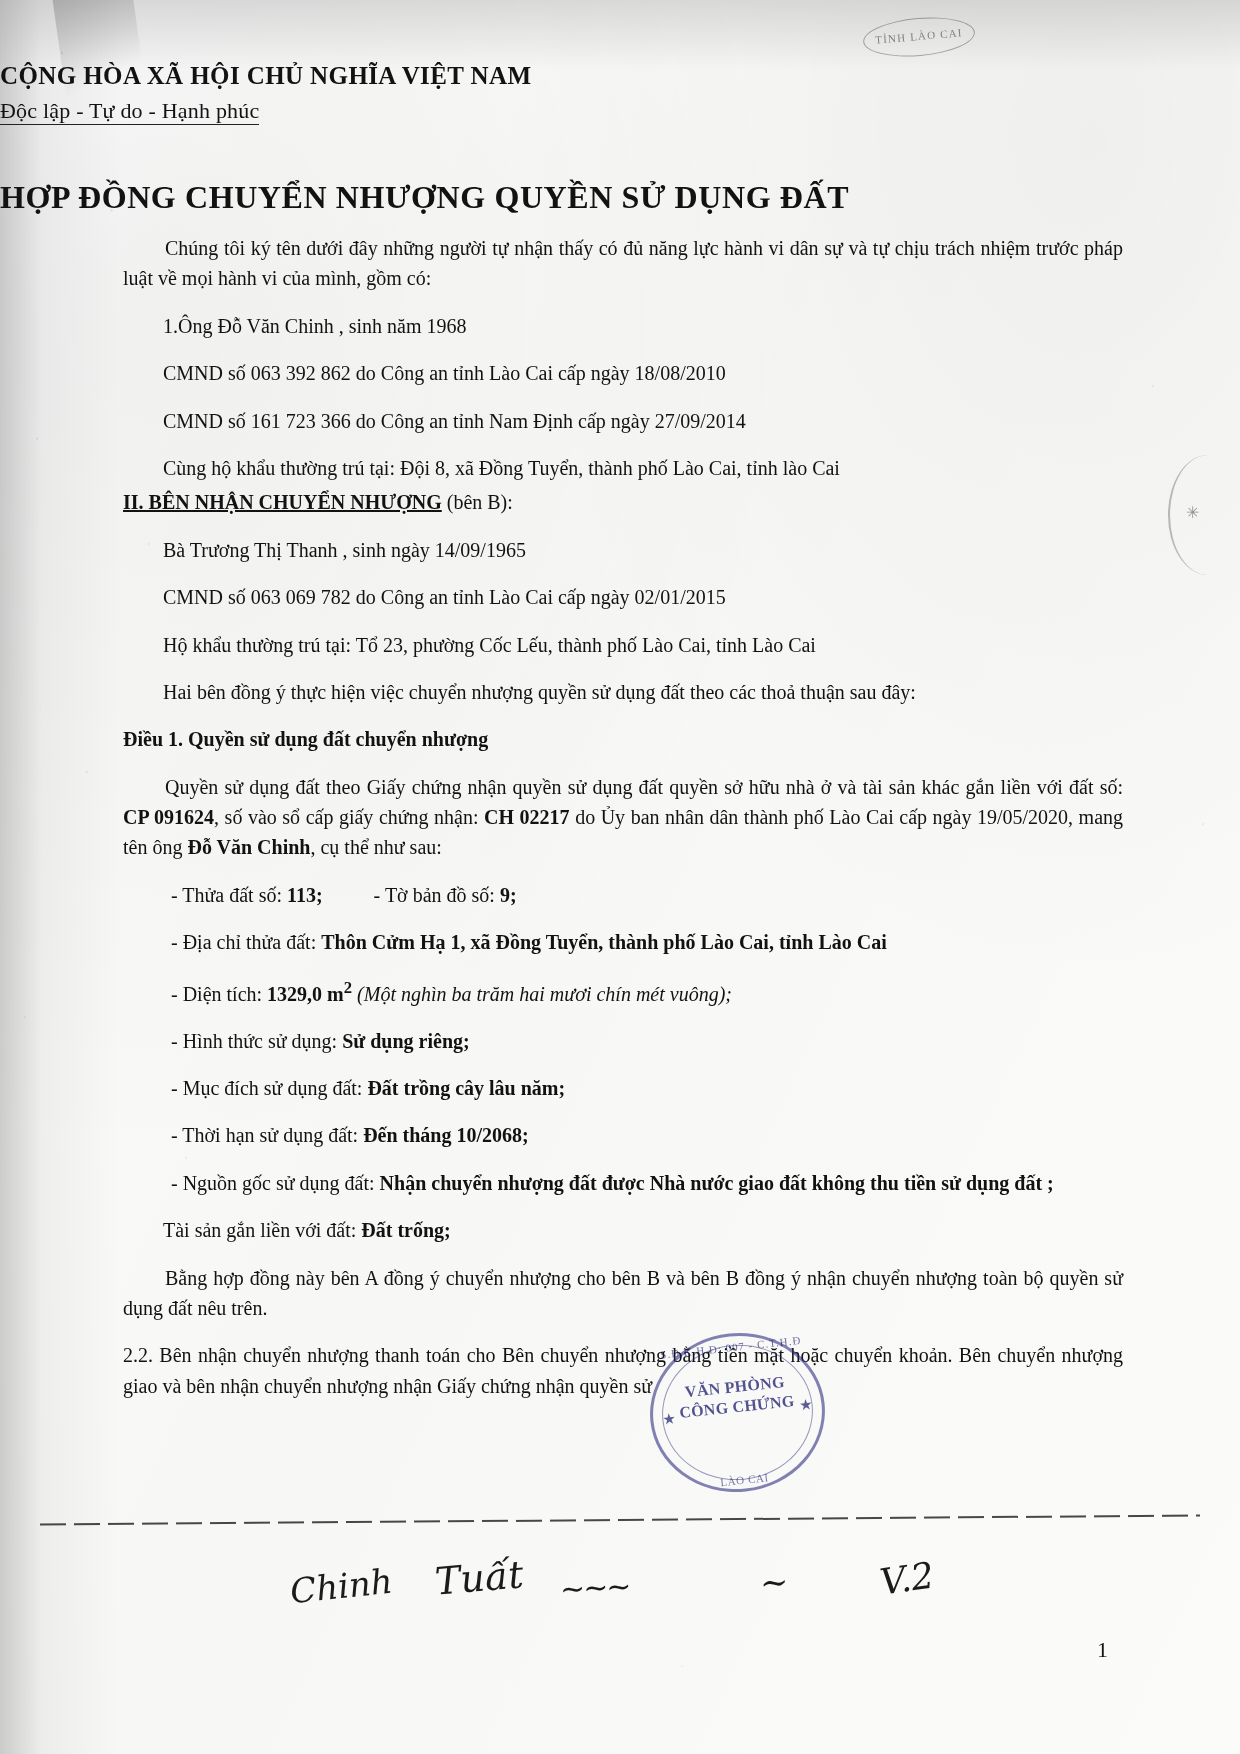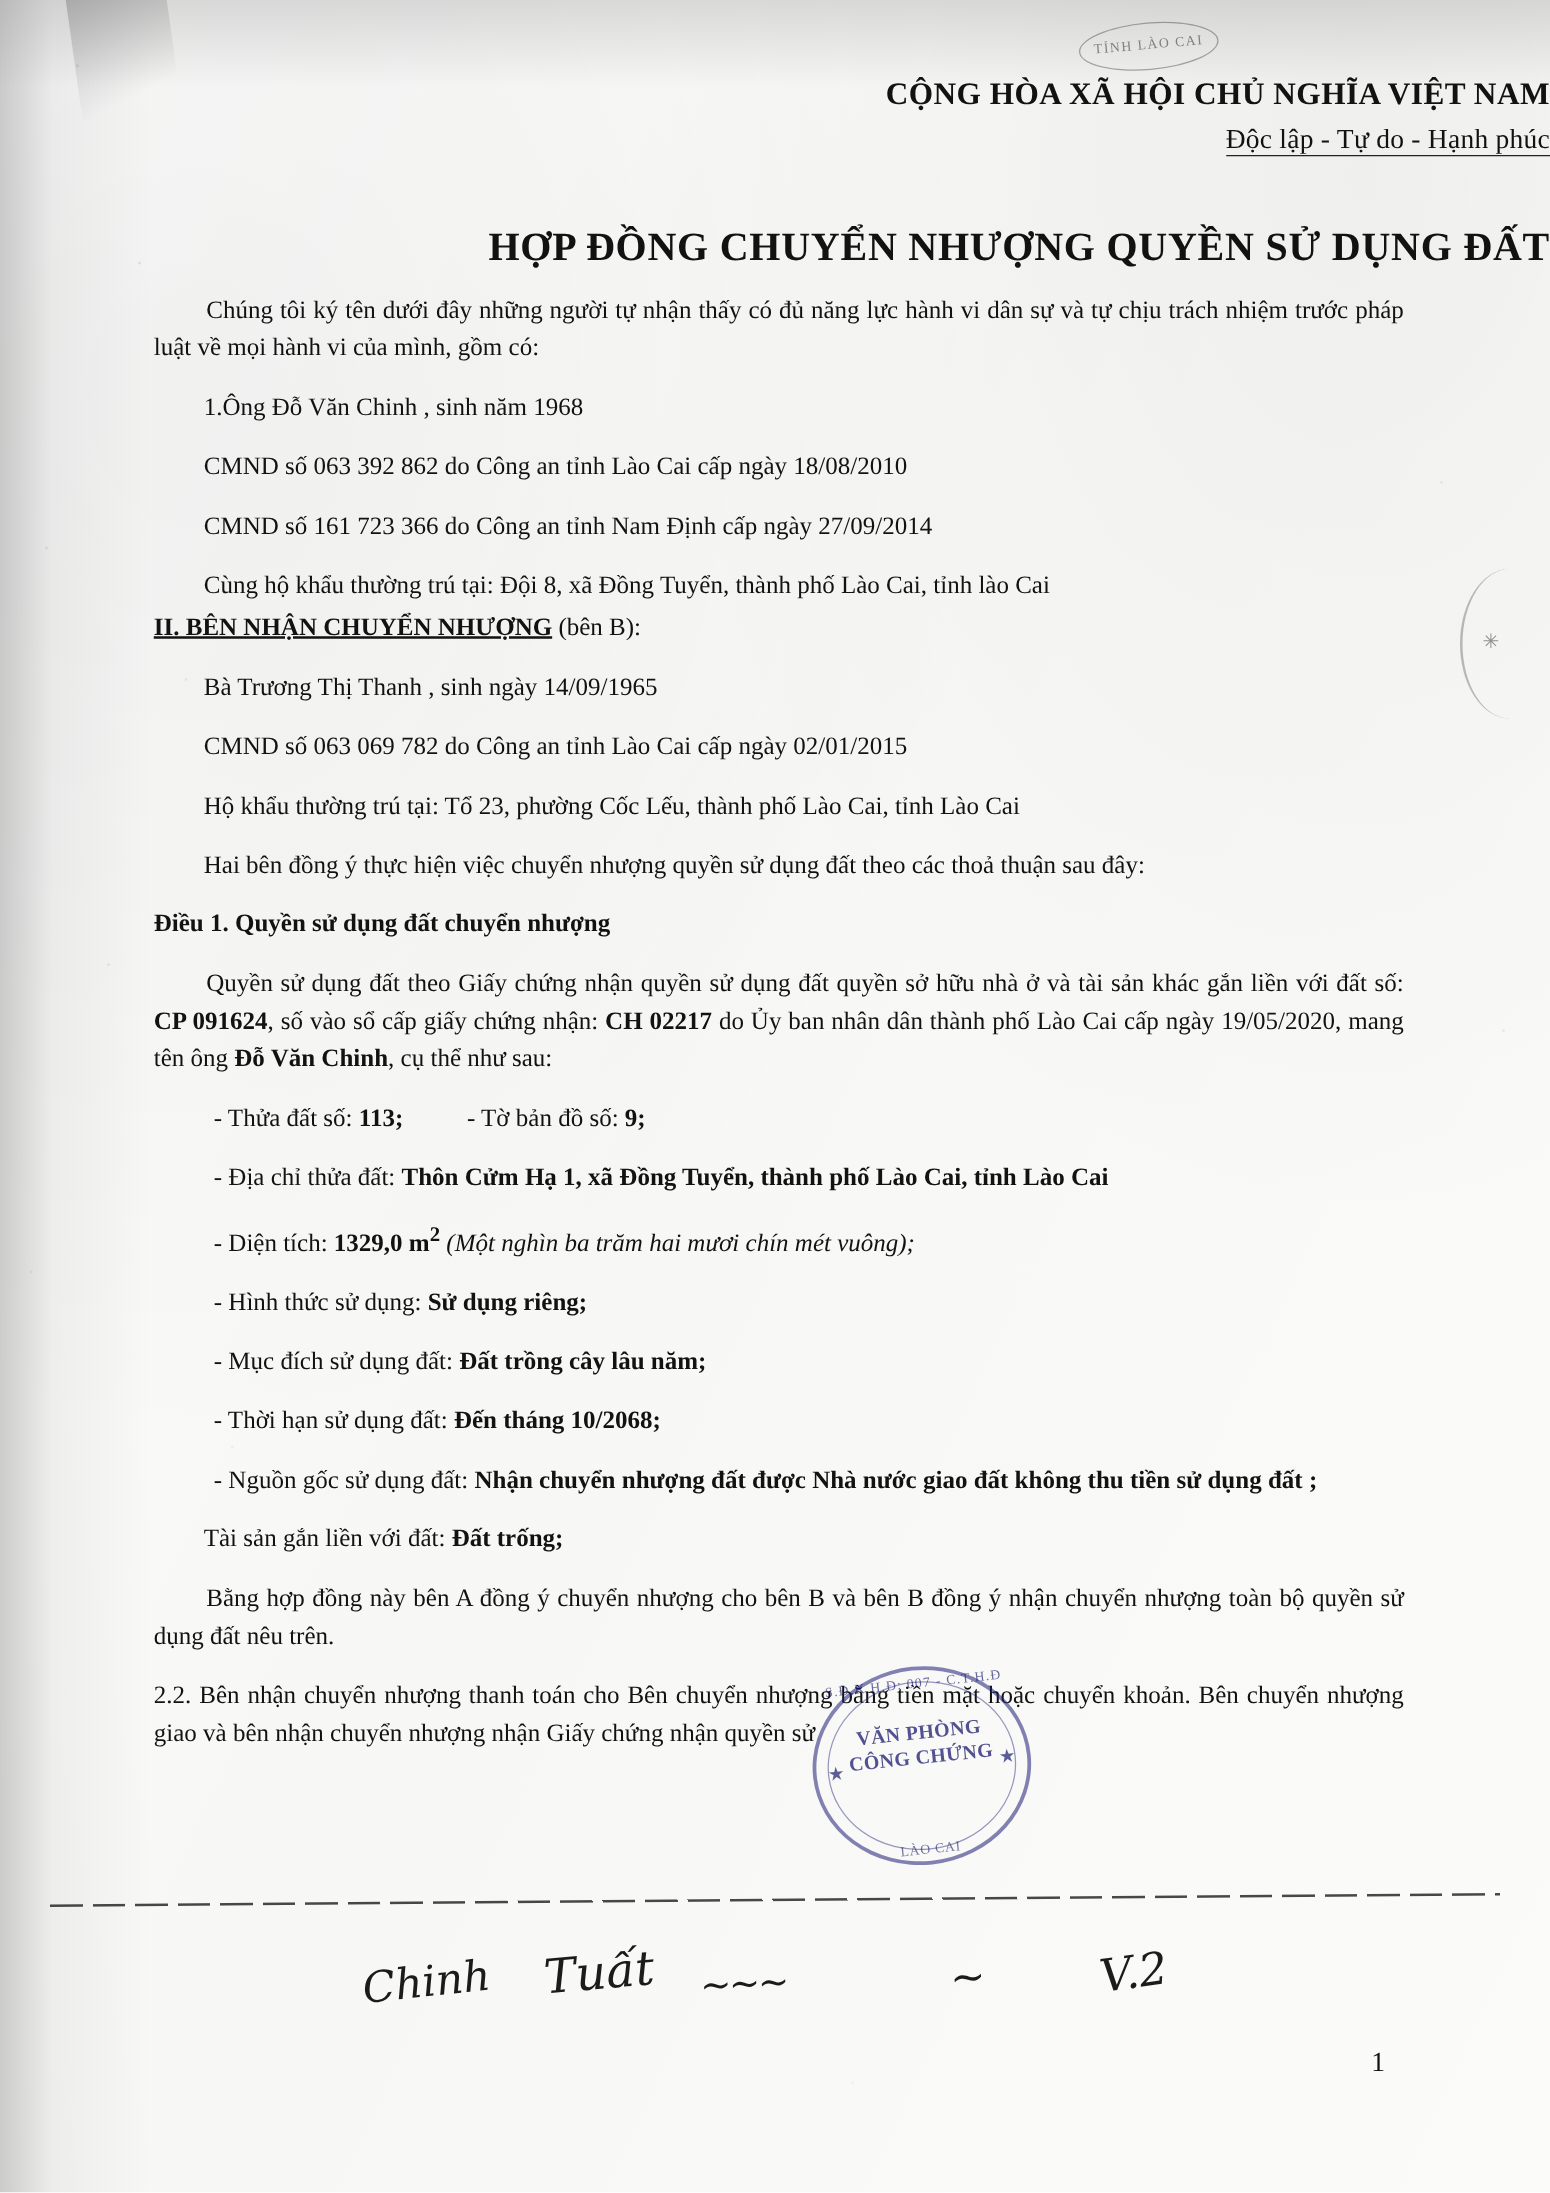--- a/index.html
+++ b/index.html
@@ -70,21 +70,21 @@
     pointer-events: none;
   }
 
   .doc {
     position: absolute;
     left: 0; top: 0;
     width: 1240px;
     padding: 0;
   }
 
-  .center { text-align: right; }
+  .center { text-align: left; }
 
   .hdr-country {
     font-size: 25px;
     font-weight: 700;
     letter-spacing: .4px;
     margin-top: 62px;
   }
   .hdr-motto {
     font-size: 22px;
     margin-top: 8px;

